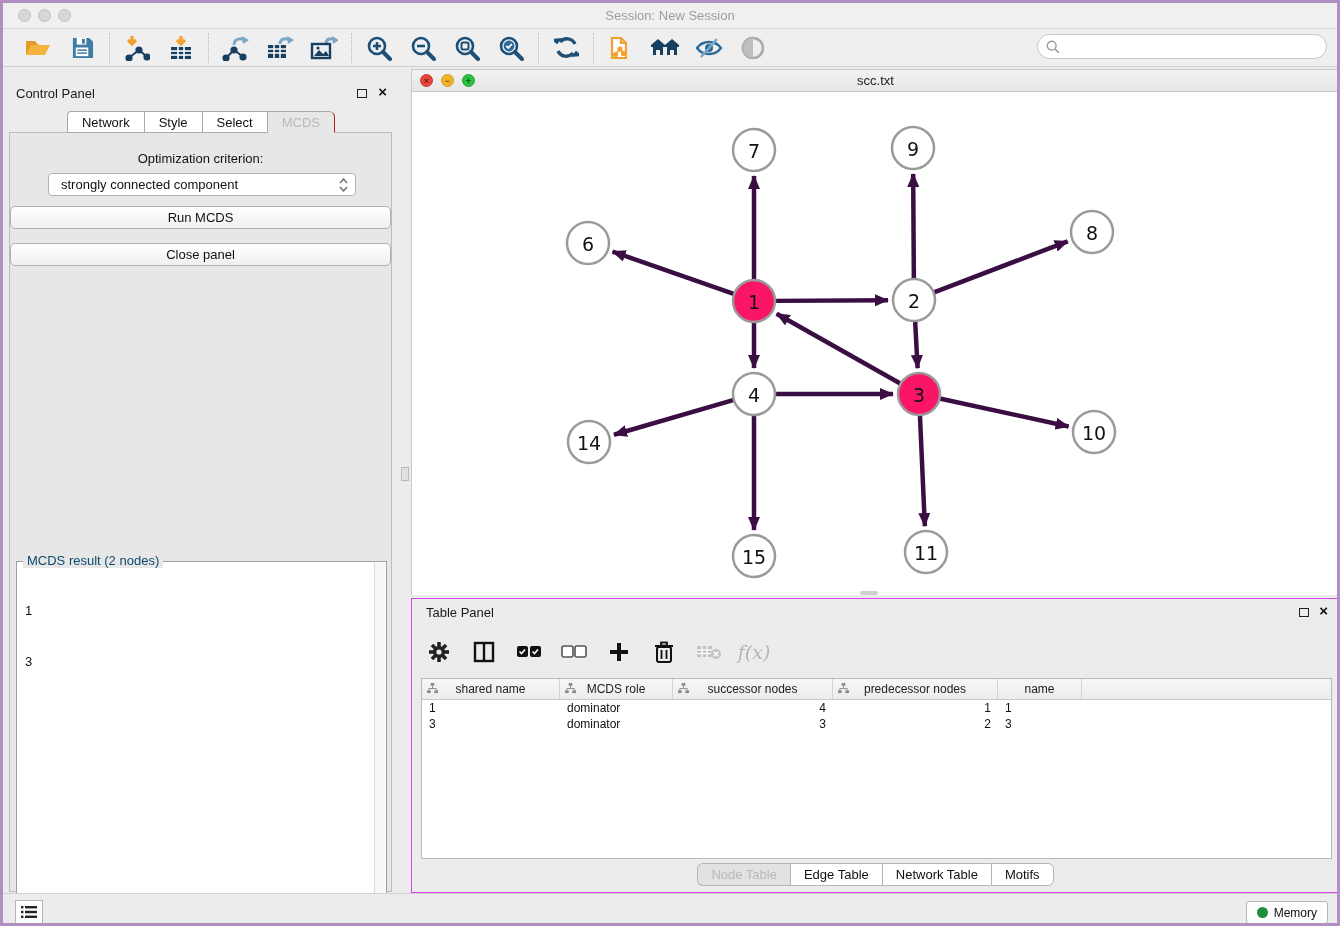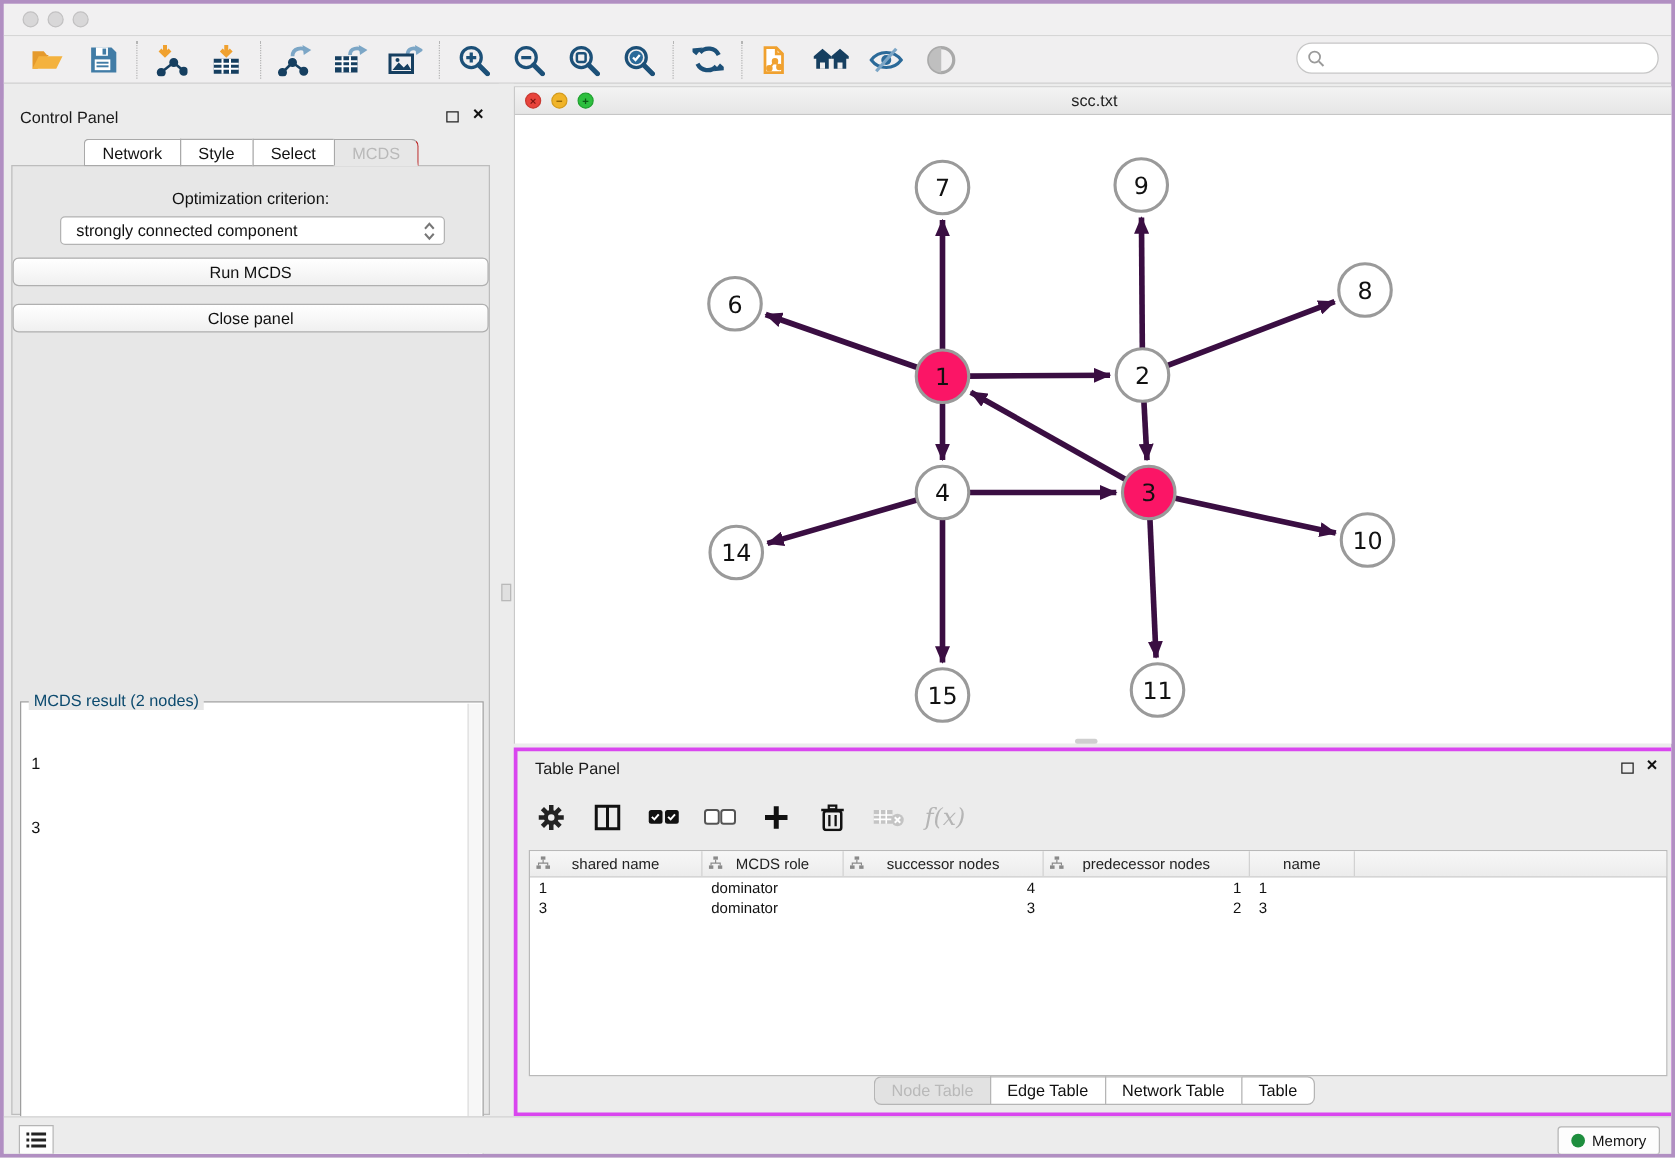--- a/index.html
+++ b/index.html
@@ -56,21 +56,21 @@
   .net-titlebar { position:absolute; left:0; top:0; width:100%; height:22px; background:linear-gradient(#f3f3f3,#e6e6e6); border-bottom:1px solid #c6c6c6; }
   .net-title { position:absolute; left:0; right:0; top:3px; text-align:center; font-size:13px; color:#222; }
   .tl { position:absolute; top:4px; width:13px; height:13px; border-radius:50%; font-size:9px; font-weight:bold; text-align:center; line-height:13px; color:#6d2b2b; }
   .tl-red{ left:8px; background:#e8443c; border:1px solid #c93a32; color:#7c1510;}
   .tl-yel{ left:29px; background:#f0b429; border:1px solid #d49c1e; color:#8a5d00;}
   .tl-grn{ left:50px; background:#2dbf3e; border:1px solid #22a231; color:#0c5c16;}
   .canvas { position:absolute; left:0; top:22px; width:927px; height:503px; background:#fff; }
   .hscroll-nub { position:absolute; left:448px; bottom:0px; width:18px; height:4px; background:#cfcfcf; border-radius:2px; }
 
   
-  .tpanel { position:absolute; left:408px; top:595px; width:929px; height:295px; background:#ececec; border:3px solid #d946ef; }
+  .tpanel { position:absolute; left:408px; top:595px; width:929px; height:295px; background:#ececec; border:1px solid #d946ef; }
   .tpanel .float-ic { right:30px; top:9px; } .tpanel .close-ic { right:11px; top:3px; }
   .tp-title { position:absolute; left:14px; top:6px; font-size:13px; color:#1a1a1a; }
   .tp-toolbar { position:absolute; left:14px; top:33px; width:900px; height:40px; display:flex; align-items:center; gap:19px; }
   .tp-toolbar .tbtn { width:26px; height:26px; }
   .fx { font-family:"DejaVu Serif","Liberation Serif",serif; font-style:italic; font-size:19px; color:#b5b5b5; }
 
   .ttable { position:absolute; left:9px; top:79px; width:911px; height:181px; background:#fff; border:1px solid #b9b9b9; }
   .thead { display:flex; height:21px; background:linear-gradient(#f7f7f7,#ececec); border-bottom:1px solid #c9c9c9; }
   .th { display:flex; align-items:center; justify-content:center; gap:6px; font-size:12px; color:#222; border-right:1px solid #d2d2d2; position:relative; }
   .th .hier { position:absolute; left:5px; top:4px; }
@@ -93,20 +93,21 @@
 </style>
 </head>
 <body>
 
 <div id="app">
 
   <div class="titlebar">
     <div class="traffic t1"></div>
     <div class="traffic t2"></div>
     <div class="traffic t3"></div>
+    <div class="win-title">Session: New Session</div>
   </div>
 
   <div class="toolbar">
     <div class="tgroup">
       <div class="tbtn">
         <svg width="26" height="24" viewBox="0 0 26 24">
           <path fill="#e59a2c" d="M1 5h9l2.5 3H14L5 19H1z"></path>
           <path fill="#f4b23e" d="M6 9h19l-5 10H1z"></path>
         </svg>
       </div>
@@ -523,21 +524,21 @@
         <div class="td c2 r">3</div>
         <div class="td c3 r">2</div>
         <div class="td c4">3</div>
       </div>
     </div>
 
     <div class="tp-tabs">
       <div class="tp-tab active">Node Table</div>
       <div class="tp-tab">Edge Table</div>
       <div class="tp-tab">Network Table</div>
-      <div class="tp-tab">Table</div>
+      <div class="tp-tab">Motifs</div>
     </div>
   </div>
 
   <div class="statusbar">
     <div class="sb-left">
       <svg width="16" height="14" viewBox="0 0 16 14">
         <g fill="#222">
           <rect x="0" y="1" width="2.4" height="2.4"></rect>
             <rect x="4" y="1" width="12" height="2.4"></rect>
           <rect x="0" y="5.8" width="2.4" height="2.4"></rect>

